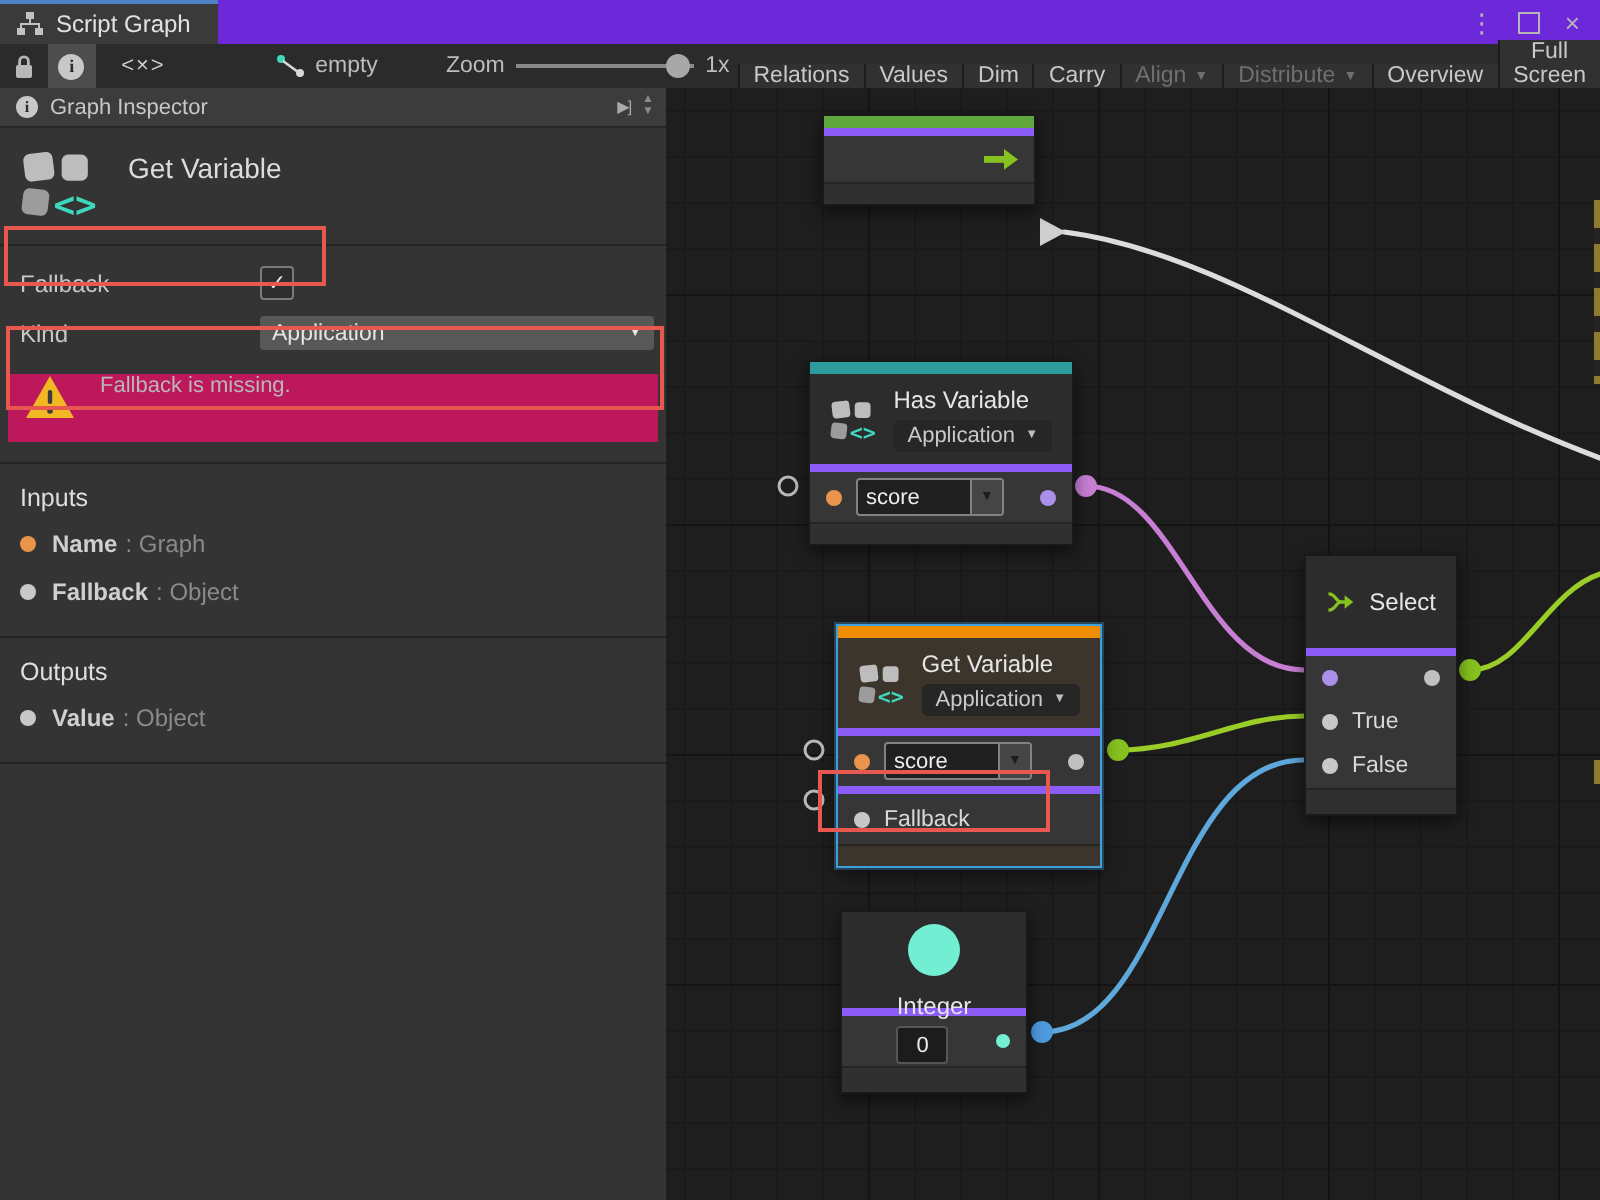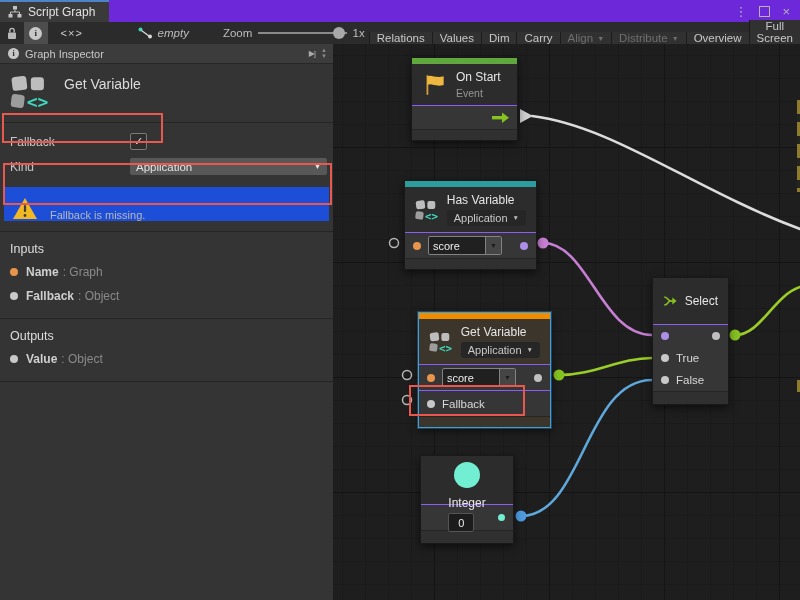--- a/index.html
+++ b/index.html
@@ -14,21 +14,21 @@
   .maxbox{width:9px;height:9px;border:1.5px solid #b5b5b5;display:inline-block;}
   .win-controls .glyph{line-height:1;}
 
   
   .toolbar{position:absolute;left:0;top:22px;width:800px;height:22px;background:#2b2b2b;border-bottom:1px solid #141414;display:flex;align-items:stretch;font-size:11.5px;}
   .tb-icon-btn{display:flex;align-items:center;justify-content:center;width:26px;background:transparent;border:none;color:#c0c0c0;cursor:default;padding:0;}
   .tb-icon-btn.active{background:#4d4d4d;}
   .tb-icon-btn.code{width:52px;font-size:11px;color:#cfcfcf;letter-spacing:1px;}
   .info-circle{width:13px;height:13px;border-radius:50%;background:#c8c8c8;color:#2b2b2b;font-weight:bold;font-size:9px;display:inline-flex;align-items:center;justify-content:center;font-family:"Liberation Serif",serif;}
   .info-circle.small{width:11px;height:11px;font-size:8px;}
-  .tb-empty{display:flex;align-items:center;gap:5px;margin-left:42px;color:#bdbdbd;font-style:italic;}
+  .tb-empty{display:flex;align-items:center;gap:5px;margin-left:42px;color:#bdbdbd;}
   .zoom-label{display:flex;align-items:center;margin-left:34px;color:#bdbdbd;}
   .zoom-slider{position:relative;width:96px;margin:0 6px;display:flex;align-items:center;}
   .zoom-track{width:100%;height:2px;background:#8a8a8a;}
   .zoom-handle{position:absolute;right:2px;top:50%;margin-top:-6px;width:12px;height:12px;border-radius:50%;background:#a8a8a8;}
   .zoom-value{display:flex;align-items:center;color:#bdbdbd;margin-right:4px;}
   .tb-buttons{margin-left:auto;display:flex;align-items:flex-end;}
   .tb-buttons .tbtn{display:flex;align-items:center;gap:4px;padding:0 7px;background:#313131;border:none;border-left:1px solid #1c1c1c;color:#c8c8c8;font-size:11.5px;cursor:default;}
   .tb-buttons .tbtn.disabled{color:#6f6f6f;}
   .dd{font-size:7px;line-height:1;}
 
@@ -38,21 +38,21 @@
   .insp-header .title{flex:1;}
   .dock{font-size:8px;color:#aaa;letter-spacing:-1px;}
   .scroll-arrows{display:flex;flex-direction:column;line-height:0.9;font-size:6px;color:#8a8a8a;padding-right:2px;}
   .insp-node-head{display:flex;align-items:flex-start;gap:14px;padding:10px 10px 12px 10px;border-bottom:1px solid #252525;}
   .insp-node-title{font-size:14px;color:#dcdcdc;padding-top:2px;}
   .insp-row{display:flex;align-items:center;height:25px;padding-left:10px;font-size:12px;color:#c6c6c6;}
   .insp-row .lbl{width:120px;}
   .checkbox{width:15px;height:15px;background:#2e2e2e;border:1px solid #7a7a7a;border-radius:2px;display:inline-flex;align-items:center;justify-content:center;color:#e8e8e8;font-size:11px;}
   .select{flex:1;margin-right:6px;height:17px;background:#585858;border-radius:2px;display:flex;align-items:center;padding:0 6px;font-size:11.5px;color:#e4e4e4;}
   .select .val{flex:1;}
-  .warning{margin:8px 4px 0 4px;height:34px;background:#1d4ed8;display:flex;align-items:flex-end;gap:12px;padding:0 0 0 8px;font-size:11px;color:#b8b8b8;}
+  .warning{margin:8px 4px 0 4px;height:34px;background:#be185d;display:flex;align-items:flex-start;gap:12px;padding:0 0 0 8px;font-size:11px;color:#b8b8b8;}
   .sep{border-top:1px solid #242424;margin-top:10px;}
   .insp-section{padding:10px 10px 4px 10px;font-size:12.5px;color:#dedede;}
   .port-row{display:flex;align-items:center;gap:8px;padding:5px 10px;font-size:12px;}
   .pdot{width:8px;height:8px;border-radius:50%;flex:none;}
   .pname{font-weight:bold;color:#cfcfcf;}
   .ptype{color:#8a8a8a;margin-left:-4px;}
   .redbox{position:absolute;border:2px solid #e8584e;pointer-events:none;}
 
   
   .canvas{position:absolute;left:333px;top:44px;width:467px;height:556px;background-color:#1e1e1e;
@@ -64,21 +64,21 @@
     background-size:115px 115px,115px 115px,23px 23px,23px 23px;
     background-position:-14px -12px,-14px -12px,-14px -12px,-14px -12px;}
   .wires{position:absolute;left:0;top:0;pointer-events:none;}
 
   .node{position:absolute;background:#343434;border:1px solid #191919;box-shadow:0 3px 8px rgba(0,0,0,.55);font-size:12px;}
   .node .topbar{height:6px;}
   .node .head{background:#2c2c2c;display:flex;align-items:center;gap:8px;padding:6px 10px;}
   .node .head .tcol{display:flex;flex-direction:column;gap:3px;}
   .node .title{color:#e6e6e6;font-size:12px;white-space:nowrap;}
   .node .subtitle{color:#979797;font-size:10.5px;}
-  .node .row{display:flex;align-items:center;gap:7px;padding:0 8px;height:25px;border-top:1px solid #8b5cf6;background:#363636;}
+  .node .row{display:flex;align-items:center;gap:7px;padding:0 8px;height:25px;border-top:4px solid #8b5cf6;background:#363636;}
   .node .footer{height:10px;background:#303030;border-top:1px solid #252525;}
   .dot{width:8px;height:8px;border-radius:50%;flex:none;}
   .dot.sm{width:7px;height:7px;}
   .field{display:flex;align-items:center;height:17px;border:1px solid #828282;border-radius:2px;overflow:hidden;background:#202020;}
   .field input{width:48px;background:#202020;border:none;color:#ececec;font-size:11px;padding:0 4px;font-family:inherit;}
   .field .fdd{width:15px;align-self:stretch;background:#454545;border-left:1px solid #828282;display:flex;align-items:center;justify-content:center;color:#1c1c1c;font-size:7px;}
   .pill{display:inline-flex;align-items:center;gap:5px;background:#262626;border-radius:3px;height:16px;padding:0 7px;font-size:11px;color:#c9c9c9;}
   .spacer{flex:1;}
   .node-label{color:#d8d8d8;font-size:11.5px;}
 
@@ -249,30 +249,20 @@
       <circle cx="226" cy="331" r="5.5" fill="#86c220"></circle>
       <circle cx="188" cy="472" r="5.5" fill="#4e9be0"></circle>
       <circle cx="402" cy="291" r="5.5" fill="#86c220"></circle>
       <circle cx="61" cy="199" r="4.5" fill="none" stroke="#b8b8b8" stroke-width="1.5"></circle>
       <circle cx="74" cy="331" r="4.5" fill="none" stroke="#b8b8b8" stroke-width="1.5"></circle>
       <circle cx="74" cy="356" r="4.5" fill="none" stroke="#b8b8b8" stroke-width="1.5"></circle>
     </svg>
 
     <div class="node" style="left:78px;top:13px;width:105px;">
       <div class="topbar" style="background:#60a83e;"></div>
-      <div class="head" style="border-top:none;">
-        <svg width="26" height="26" viewBox="0 0 24 24">
-          <path d="M5 3 V21" stroke="#d9a437" stroke-width="1.6"></path>
-          <path d="M5 4 C9 2 12 6 20 4 L20 12 C12 14 9 10 5 12 Z" fill="#efb73f"></path>
-        </svg>
-        <div class="tcol">
-          <span class="title">On Start</span>
-          <span class="subtitle">Event</span>
-        </div>
-      </div>
       <div class="row" style="height:23px;">
         <span class="spacer"></span>
         <svg width="17" height="11" viewBox="0 0 17 11">
           <rect x="0" y="4" width="10" height="3.4" fill="#86c220"></rect>
           <polygon points="10,0.5 17,5.7 10,10.9" fill="#86c220"></polygon>
         </svg>
       </div>
       <div class="footer"></div>
     </div>
 

